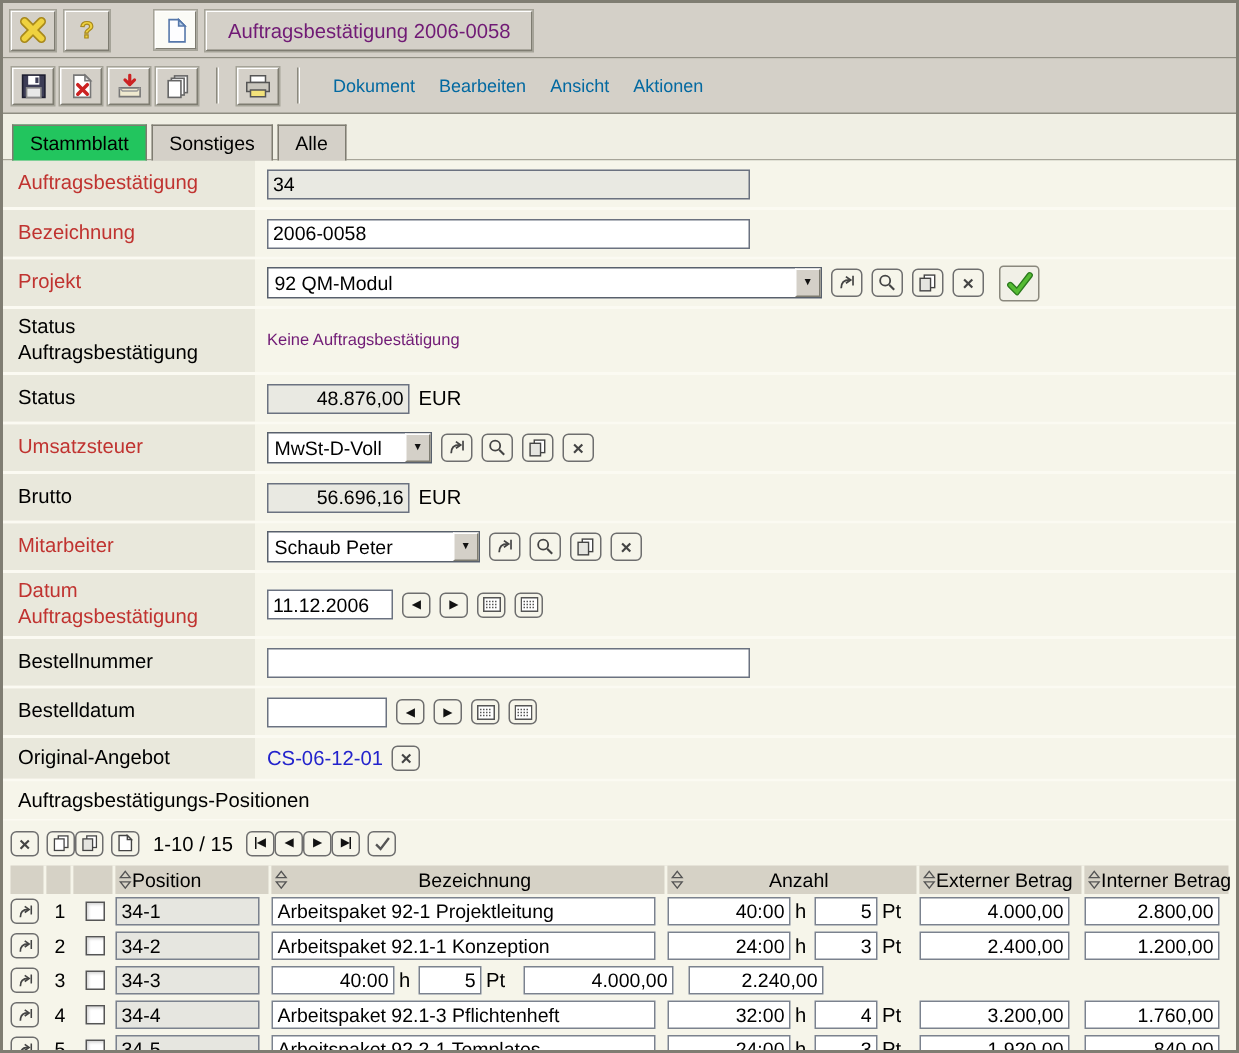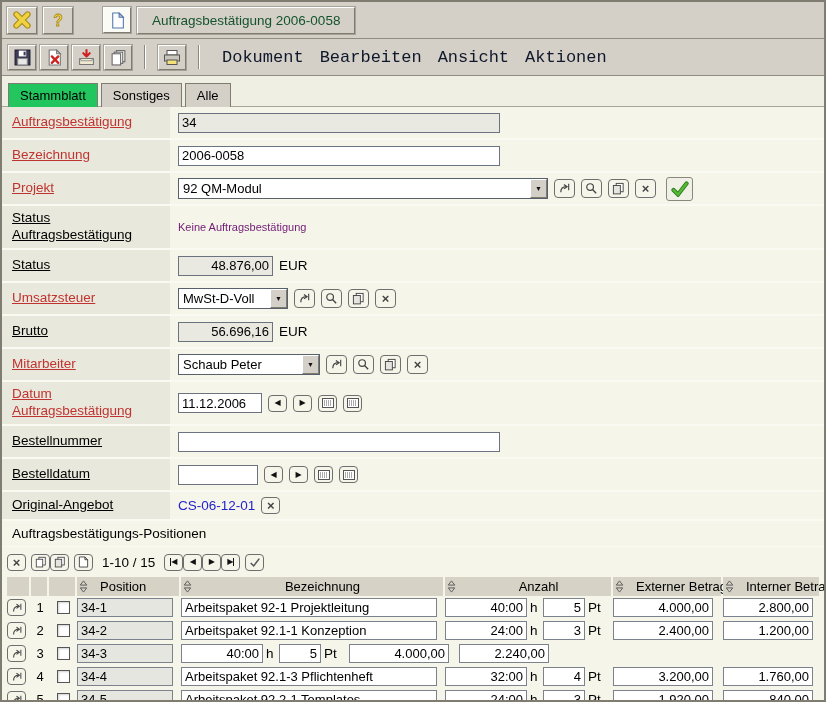--- a/index.html
+++ b/index.html
@@ -8,35 +8,35 @@
   .window{width:826px;height:702px;border:2px solid #7f7d72;background:#f6f5ea;overflow:hidden;position:relative;}
 
   
   .titlebar{height:37px;background:#d4d0c8;border-bottom:1px solid #8f8d82;display:flex;align-items:center;padding:0 5px;gap:6px;}
   .btn3d{display:inline-flex;align-items:center;justify-content:center;background:#d4d0c8;
          border:1px solid;border-color:#ffffff #7e7c71 #7e7c71 #ffffff;outline:1px solid #a5a398;cursor:pointer;}
   .tb-btn{width:30px;height:27px;}
   .doc-btn{width:28px;height:26px;background:#fbfbf6;margin-left:24px;}
   .title-tab{height:27px;display:flex;align-items:center;padding:0 14px;background:#d4d0c8;
              border:1px solid;border-color:#ffffff #7e7c71 #7e7c71 #ffffff;outline:1px solid #a5a398;
-             font-size:13.5px;color:#14532d;}
+             font-size:13.5px;color:#701a75;}
   .toolbar{height:37px;background:#d4d0c8;border-bottom:1px solid #8f8d82;display:flex;align-items:center;padding:0 6px;gap:4px;}
   .icon27{width:28px;height:25px;}
   .sep{width:2px;height:24px;border-left:1px solid #8b897e;border-right:1px solid #ffffff;margin:0 8px;}
   .menubar{display:flex;gap:16px;margin-left:10px;}
-  .menu-item{color:#0f172a;font-size:17px;cursor:pointer;font-family:Liberation Mono, monospace;}
+  .menu-item{color:#0369a1;font-size:12px;cursor:pointer;}
 
   
   .tabstrip{padding:6px 0 0 6px;display:flex;gap:3px;align-items:flex-end;border-bottom:1px solid #a7a599;background:#f0efe4;}
   .tab{padding:4px 11px 4px;background:#d4d0c8;border:1px solid #7e7c71;border-bottom:none;font-size:13px;cursor:pointer;position:relative;top:1px;}
   .tab.active{background:#22c55e;}
 
   
   .frow{display:flex;border-bottom:2px solid #fbfaf2;}
-  .frow .lbl{width:168px;background:#e9e8dc;padding:0 6px 0 10px;font-size:13.5px;display:flex;align-items:center;line-height:1.25;text-decoration:underline;}
+  .frow .lbl{width:168px;background:#e9e8dc;padding:0 6px 0 10px;font-size:13.5px;display:flex;align-items:center;line-height:1.25;}
   .frow .lbl.req{color:#c03330;}
   .frow .fld{flex:1;display:flex;align-items:center;padding:0 8px;gap:6px;background:#f6f5ea;}
   .h33{height:33px;} .h44{height:44px;} .h29{height:29px;}
   .inp{height:20px;border:1px solid #6b7280;background:#fff;font:13px "Liberation Sans",sans-serif;padding:0 3px;color:#000;}
   .inp.dis{background:#e9e9e2;}
   .inp.right{text-align:right;}
   .w322{width:322px;} .w95{width:95px;} .w84{width:84px;} .w80{width:80px;}
   .unit{font-size:13.5px;color:#000;}
   .statictext{font-size:11px;color:#701a75;}
   .fakeselect{display:inline-flex;align-items:stretch;border:1px solid #58606c;background:#fff;height:21px;cursor:pointer;}
@@ -53,21 +53,21 @@
   .navgl{font-size:8px;line-height:1;color:#111;display:flex;align-items:center;}
   .navbar{width:1px;height:8px;background:#111;display:inline-block;}
   .link{color:#2323cc;font-size:13.5px;cursor:pointer;text-decoration:none;}
 
   
   .section-title{height:26px;display:flex;align-items:center;padding-left:10px;font-size:13.5px;background:#f6f5ea;border-bottom:1px solid #fbfaf2;}
   .ptoolbar{display:flex;align-items:center;gap:5px;height:24px;margin:3px 0 3px 5px;font-size:13px;}
   .ptoolbar .pair{display:flex;}
   .pager{margin:0 4px;font-size:13.5px;}
   .thead{display:flex;margin-left:5px;}
-  .th{background:#d6d2c6;height:19px;display:flex;align-items:center;border-right:2px solid #f6f5ea;font-size:13px;padding:0 2px;gap:12px;}
+  .th{background:#d6d2c6;height:19px;display:flex;align-items:center;border-right:2px solid #f6f5ea;font-size:13px;padding:0 2px;gap:0;}
   .th .hl{flex:1;text-align:center;}
   .th .hl.left{text-align:left;}
   .th .hl.tight{flex:none;text-align:left;}
   .thw0{width:24px;} .thw1{width:18px;} .thw2{width:28px;} .thw3{width:104px;} .thw4{width:264px;}
   .thw5{width:168px;} .thw6{width:110px;} .thw7{width:96px;border-right:none;}
   .trow{display:flex;align-items:center;height:23px;margin-left:5px;}
   .c{display:flex;align-items:center;}
   .c-goto{width:24px;} .c-num{width:18px;justify-content:center;font-size:13px;} .c-check{width:28px;justify-content:center;}
   .c-pos{width:104px;} .c-bez{width:264px;} .c-anz{width:98px;gap:3px;} .c-pt{width:70px;gap:3px;} .c-ext{width:110px;} .c-int{width:96px;}
   .tin{height:19px;border:1px solid #7b828e;background:#fff;font:13px "Liberation Sans",sans-serif;padding:0 3px;color:#000;}

